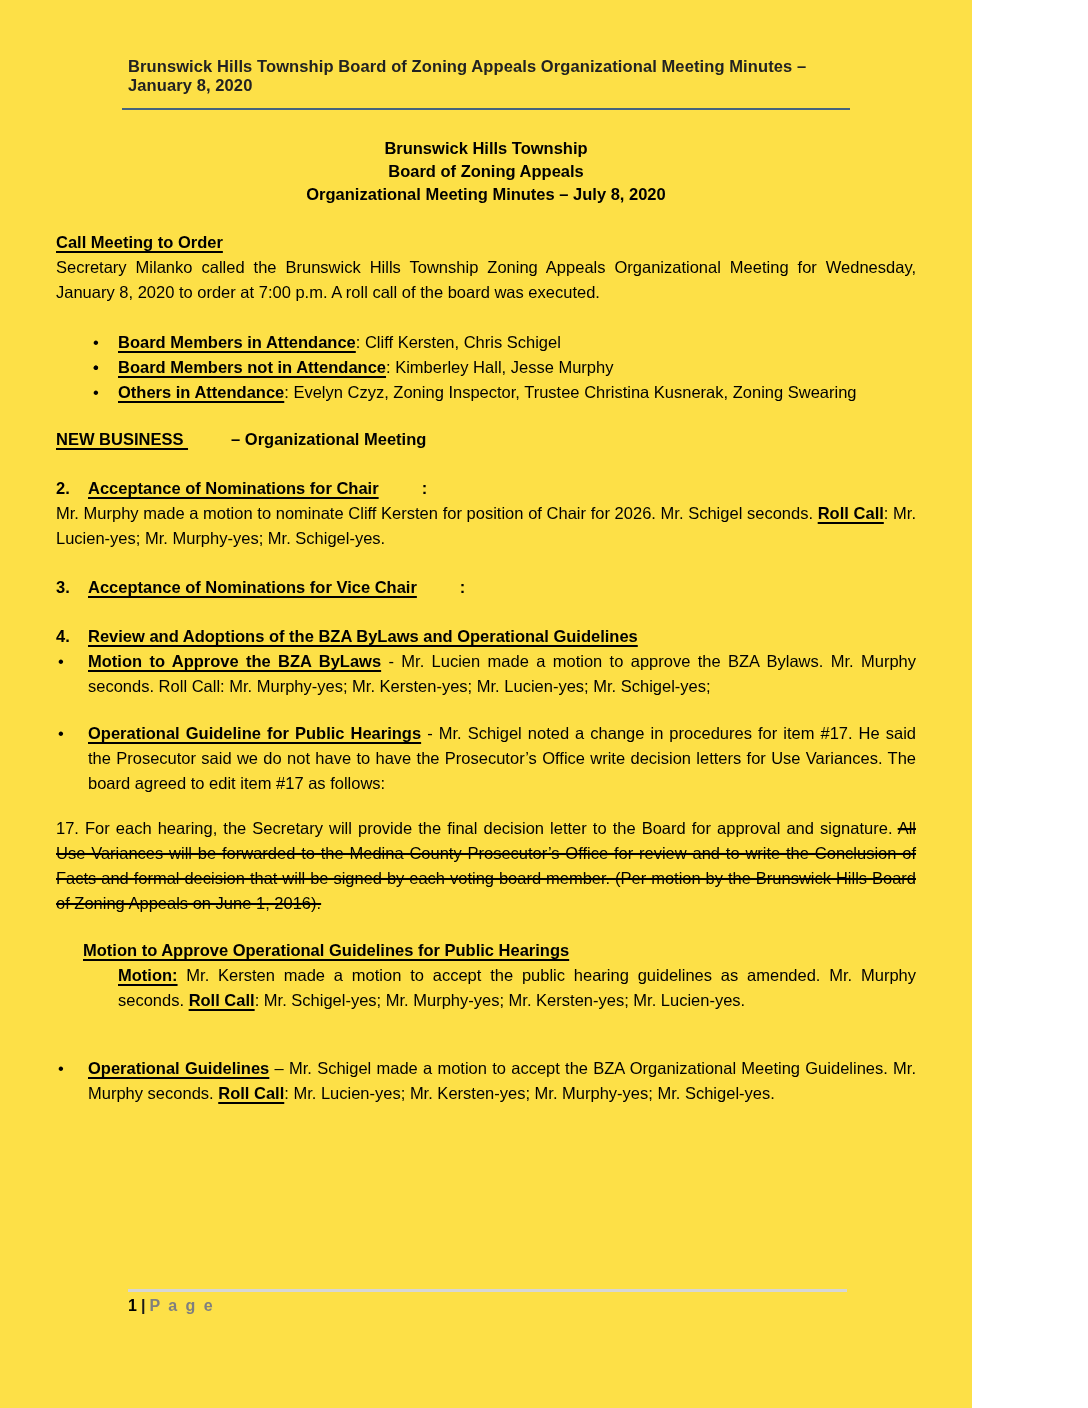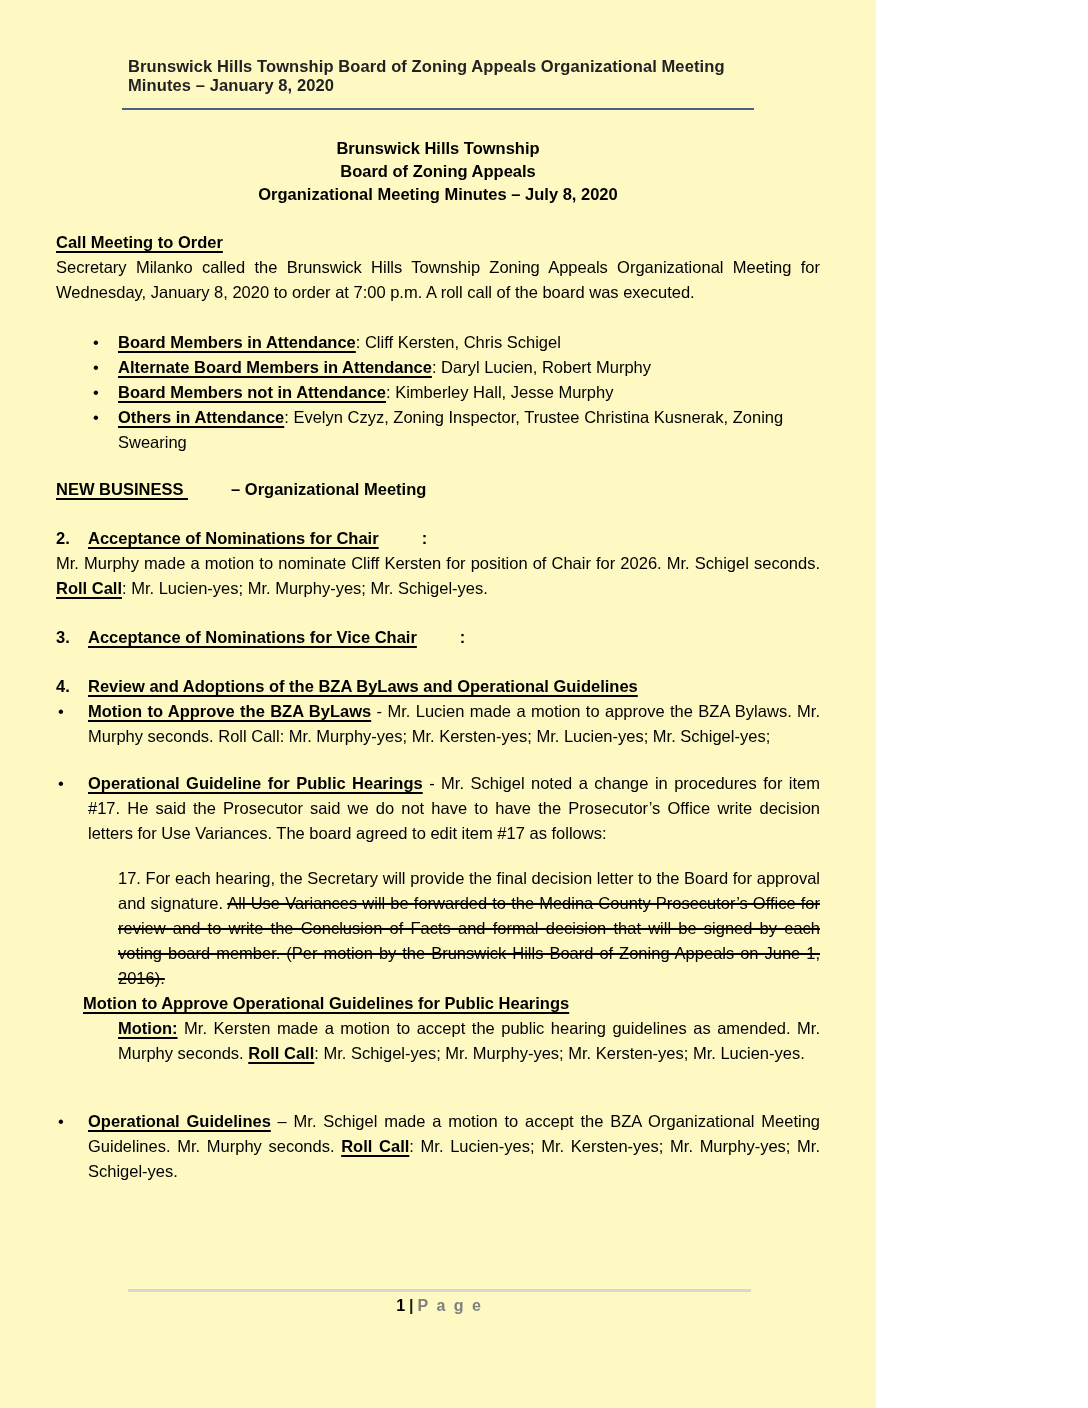--- a/index.html
+++ b/index.html
@@ -4,21 +4,21 @@
 <style>
   * { margin: 0; padding: 0; box-sizing: border-box; }
   html, body { background: #ffffff; }
   body {
     width: 1088px; height: 1408px;
     font-family: "Liberation Sans", sans-serif;
     color: #000000;
     position: relative;
     overflow: hidden;
   }
-  .page { width: 876px; height: 1408px; position: relative; background:#fef9c3; }
+  .page { width: 972px; height: 1408px; position: relative; background:#fde047; }
 
   
   .hdr { padding: 57px 122px 0 122px; }
   .hdr-title {
     font-size: 16.5px; font-weight: bold; color: #222222;
     letter-spacing: 0.1px; padding: 0 6px 13px 6px;
   }
   .hdr-rule { border-bottom: 2px solid #46647d; }
 
   
@@ -47,31 +47,31 @@
   .att-list .blt { position: absolute; left: 37px; top: 0; }
 
   
   .item-head { }
   .item-head .num { display: inline-block; width: 32px; font-weight: bold; }
 
   
   .b1 { position: relative; padding-left: 32px; text-align: justify; }
   .b1 .blt { position: absolute; left: 2px; top: 0; }
 
-  .indent17 { margin-left: 62px; margin-top: 20px; text-align: justify; }
-  .motion-head { margin-left: 27px; }
+  .indent17 { margin-top: 20px; text-align: justify; }
+  .motion-head { margin-left: 27px; margin-top: 22px; }
   .motion-para { margin-left: 62px; text-align: justify; }
 
   .gap22 { margin-top: 22px; }
   .gap43 { margin-top: 43px; }
 
   
   .footer { position: absolute; left: 128px; right: 125px; top: 1289px; }
   .foot-rule { border-top: 3px solid #d6d6d6; }
-  .foot-text { text-align: center; margin-top: 5px; font-size: 16px; font-weight: bold; }
+  .foot-text { text-align: left; margin-top: 5px; font-size: 16px; font-weight: bold; }
   .foot-text .pgnum { color: #000000; }
   .foot-text .sep { color: #1a1a1a; padding: 0 4px; }
   .foot-text .pglbl { color: #7f7f7f; letter-spacing: 2px; }
 </style>
 </head>
 <body>
 
 <div class="page">
 
   <div class="hdr">
@@ -92,21 +92,20 @@
       <div class="para">Secretary Milanko called the Brunswick Hills Township Zoning Appeals Organizational Meeting for Wednesday, January 8, 2020 to order at 7:00 p.m.  A roll call of the board was executed.</div>
     </div>
 
     <ul class="att-list">
       <li>
         <span class="blt">•</span>
         <span><span class="run bu">Board Members in Attendance</span><span class="run n">:  Cliff Kersten, Chris Schigel</span></span>
       </li>
       <li>
         <span class="blt">•</span>
-        <span><span class="run bu">Alternate Board Members in Attendance</span><span class="run n">:  Daryl Lucien, Robert Murphy</span></span>
       </li>
       <li>
         <span class="blt">•</span>
         <span><span class="run bu">Board Members not in Attendance</span><span class="run n">:  Kimberley Hall, Jesse Murphy</span></span>
       </li>
       <li>
         <span class="blt">•</span>
         <span><span class="run bu">Others in Attendance</span><span class="run n">:  Evelyn Czyz, Zoning Inspector, Trustee Christina Kusnerak, Zoning Swearing</span></span>
       </li>
     </ul>

